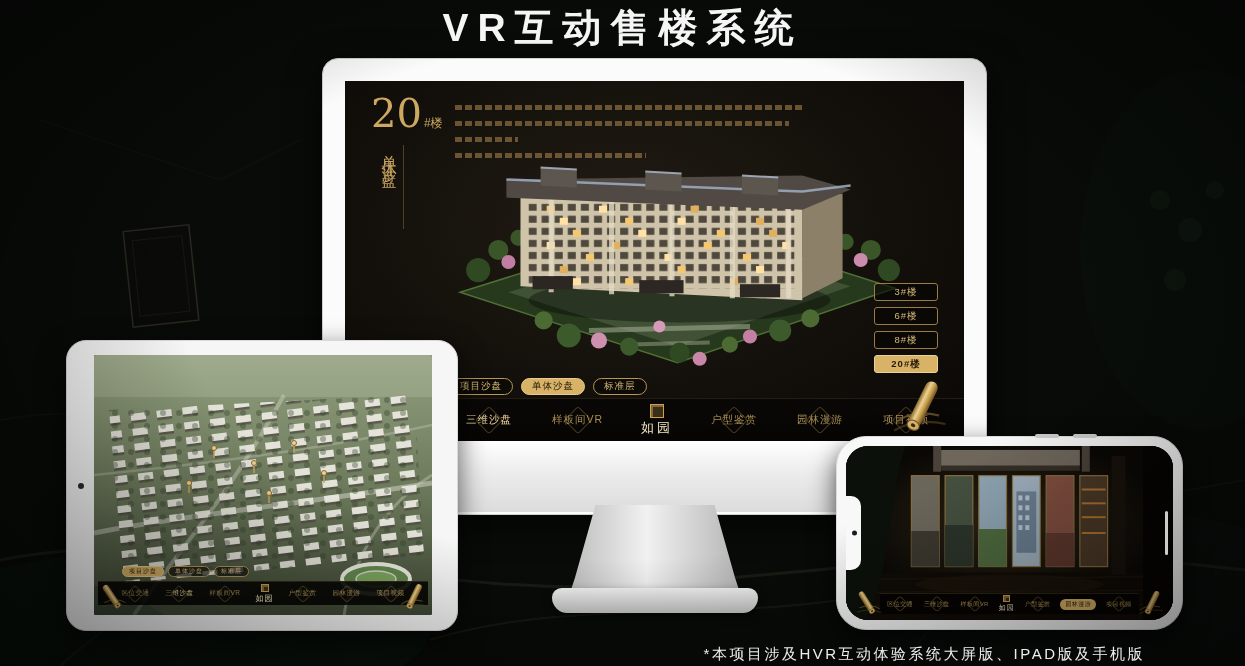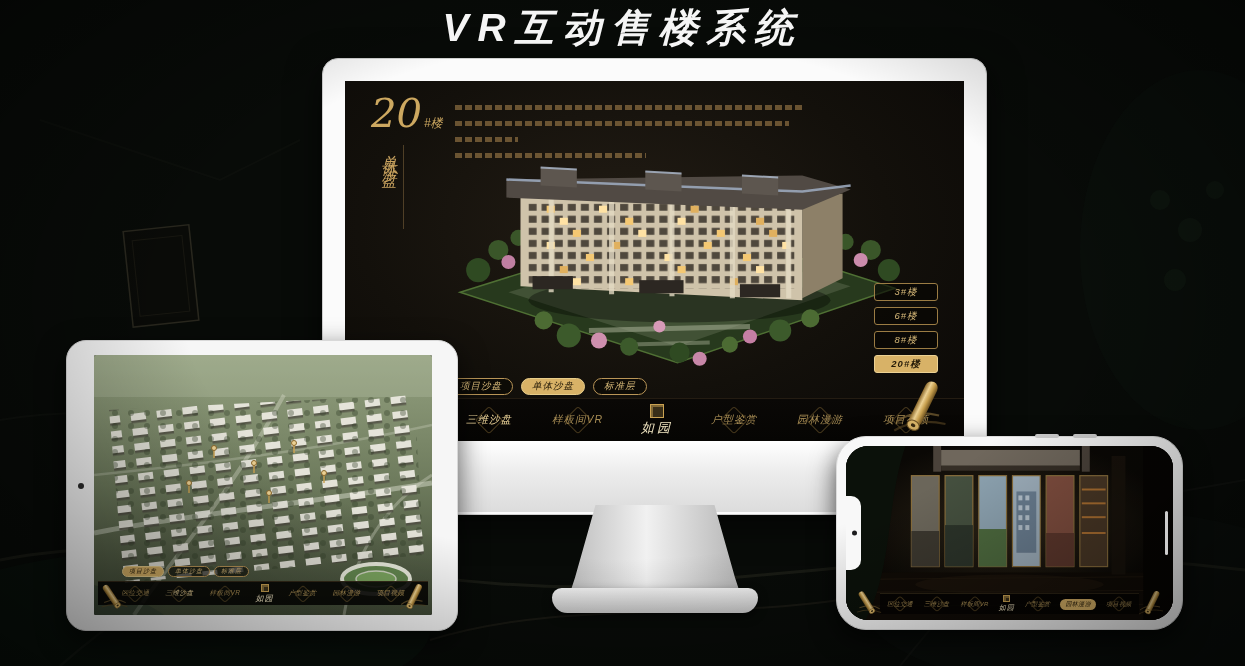--- a/index.html
+++ b/index.html
@@ -1,17 +1,17 @@
 <!DOCTYPE html>
 <html><head>
 <meta charset="utf-8">
 <style>
   html,body{margin:0;padding:0;background:#05070a;}
   .stage{position:relative;width:1245px;height:666px;overflow:hidden;
-         background:#6d28d9;font-family:"Liberation Sans",sans-serif;font-style:italic;}
+         background:#6d28d9;font-family:"Liberation Sans",sans-serif;}
   
   .bg-map{position:absolute;inset:0;}
   .vignette{position:absolute;inset:0;pointer-events:none;
     background:radial-gradient(ellipse at 50% 45%, transparent 50%, rgba(0,0,0,.55) 100%);}
   
   .page-title{position:absolute;top:0;left:0;right:0;text-align:center;
     color:#f5f5f5;font-size:39px;font-weight:bold;letter-spacing:9px;line-height:56px;}
   .footnote{position:absolute;right:100px;bottom:2px;color:#ececec;
     font-size:15px;letter-spacing:2.5px;}
   
@@ -448,13 +448,14 @@
           <use href="#scrollg"></use>
         </svg>
       <div class="p-notch"></div>
       <div class="p-home"></div>
     </div>
   </div>
 
   <div class="vignette"></div>
 
   <div class="page-title">VR互动售楼系统</div>
+  <div class="footnote">*本项目涉及HVR互动体验系统大屏版、IPAD版及手机版</div>
 </div>
 
 </body></html>

